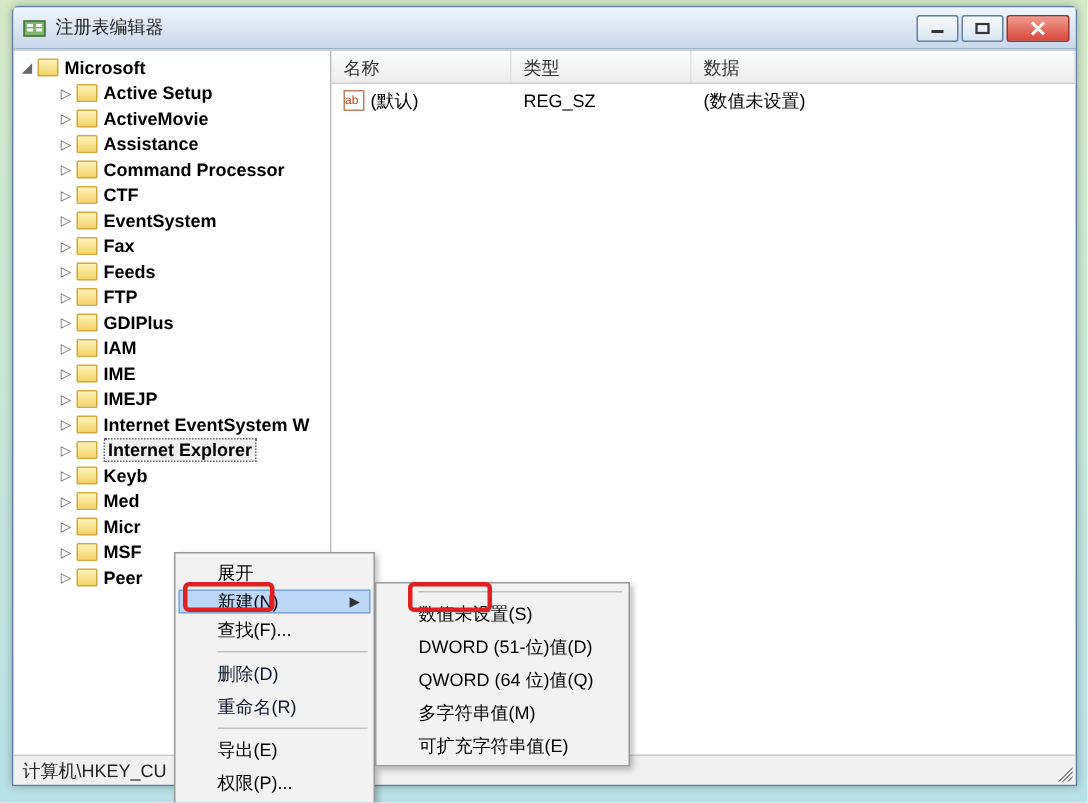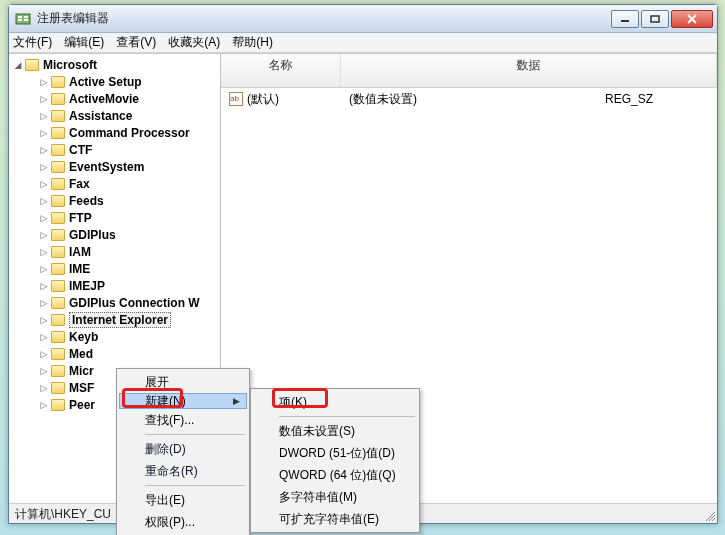--- a/index.html
+++ b/index.html
@@ -102,24 +102,23 @@
     padding: 0 2px;
   }
   .listview {
     flex: 1;
     background: #fff;
     display: flex;
     flex-direction: column;
   }
   .listheader {
     display: flex;
-    height: 34px;
+    height: 22px;
     background: linear-gradient(180deg,#fdfdfd,#ececec);
     border-bottom: 1px solid #d0d0d0;
-    text-align: center;
   }
   .listheader .col {
     padding: 3px 8px;
     border-right: 1px solid #e0e0e0;
     color: #333;
   }
   .col-name { width: 120px; }
   .col-type { width: 120px; }
   .col-data { flex: 1; }
   .listbody { flex: 1; padding: 2px 0; }
@@ -221,27 +220,20 @@
       </div>
       <div class="winbtn close">
         <svg width="12" height="10">
             <line x1="2" y1="1" x2="10" y2="9" stroke="#fff" stroke-width="2"></line>
             <line x1="10" y1="1" x2="2" y2="9" stroke="#fff" stroke-width="2"></line>
           </svg>
       </div>
     </div>
   </div>
 
-  <div class="menubar">
-    <span>文件(F)</span>
-    <span>编辑(E)</span>
-    <span>查看(V)</span>
-    <span>收藏夹(A)</span>
-    <span>帮助(H)</span>
-  </div>
 
   <div class="content">
     <div class="tree">
       <div class="tree-inner" id="tree-inner">
           <div class="tree-row root">
             <span class="arrow">◢</span>
             <span class="folder"></span>
             <span class="tree-label">Microsoft</span>
           </div>
           <div class="tree-row child">
@@ -305,21 +297,21 @@
             <span class="tree-label">IME</span>
           </div>
           <div class="tree-row child">
             <span class="arrow">▷</span>
             <span class="folder"></span>
             <span class="tree-label">IMEJP</span>
           </div>
           <div class="tree-row child">
             <span class="arrow">▷</span>
             <span class="folder"></span>
-            <span class="tree-label">GDIPlus Connection W</span>
+            <span class="tree-label">Internet EventSystem W</span>
           </div>
           <div class="tree-row child sel-box">
             <span class="arrow">▷</span>
             <span class="folder"></span>
             <span class="tree-label">Internet Explorer</span>
           </div>
           <div class="tree-row child">
             <span class="arrow">▷</span>
             <span class="folder"></span>
             <span class="tree-label">Keyb</span>
@@ -342,29 +334,30 @@
           <div class="tree-row child">
             <span class="arrow">▷</span>
             <span class="folder"></span>
             <span class="tree-label">Peer</span>
           </div>
         </div>
     </div>
     <div class="listview">
       <div class="listheader">
         <div class="col col-name">名称</div>
+        <div class="col col-type">类型</div>
         <div class="col col-data">数据</div>
       </div>
       <div class="listbody">
         <div class="listrow">
           <div class="cell col-name">
             <span class="ab-icon">ab</span><span>(默认)</span>
           </div>
+          <div class="cell col-type">REG_SZ</div>
           <div class="cell col-data">(数值未设置)</div>
-          <div class="cell col-type">REG_SZ</div>
         </div>
       </div>
     </div>
   </div>
 
   <div class="statusbar">
     <span>计算机\HKEY_CU</span>
     <span class="resize-grip"></span>
   </div>
 </div>
@@ -379,21 +372,20 @@
   <div class="msep"></div>
   <div class="mitem disabled">删除(D)</div>
   <div class="mitem disabled">重命名(R)</div>
   <div class="msep"></div>
   <div class="mitem">导出(E)</div>
   <div class="mitem">权限(P)...</div>
 
 </div>
 
 <div class="ctxmenu" style="left:250px; top:388px; width:170px;">
-  <div class="mitem">项(K)</div>
   <div class="msep"></div>
   <div class="mitem">数值未设置(S)</div>
   <div class="mitem">DWORD (51-位)值(D)</div>
   <div class="mitem">QWORD (64 位)值(Q)</div>
   <div class="mitem">多字符串值(M)</div>
   <div class="mitem">可扩充字符串值(E)</div>
 </div>
 
 <div class="redbox" style="left:122px; top:388px; width:61px; height:20px;"></div>
 <div class="redbox" style="left:272px; top:388px; width:56px; height:20px;"></div>

